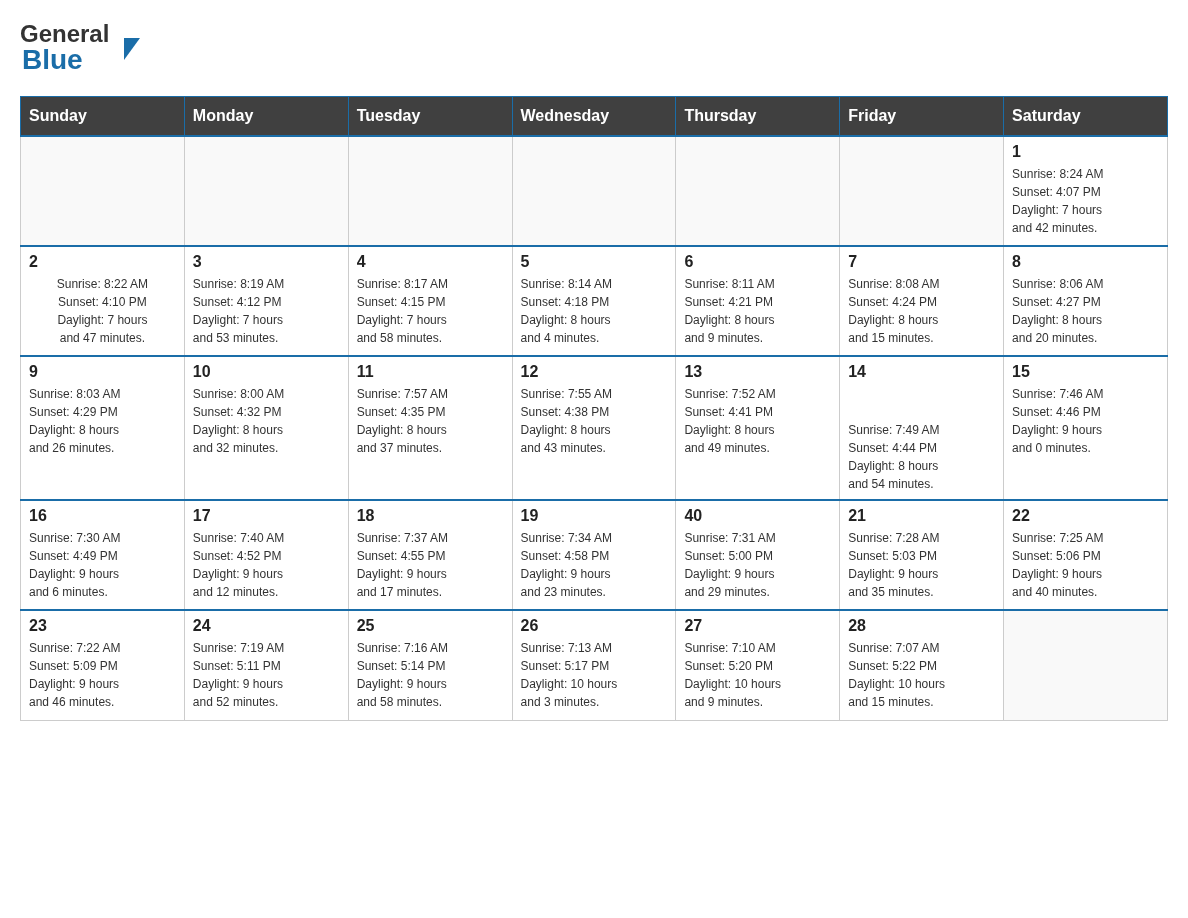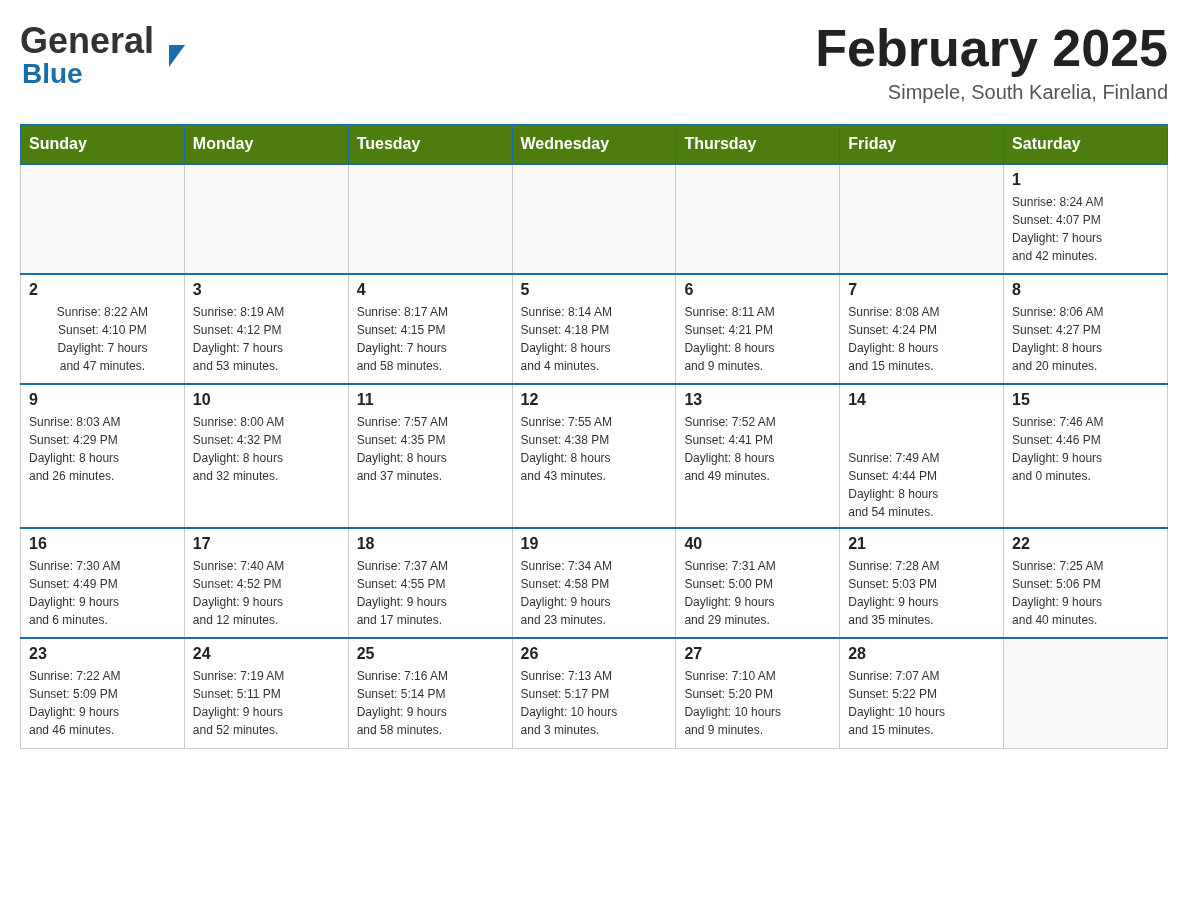--- a/index.html
+++ b/index.html
@@ -38,21 +38,21 @@
       font-size: 20px;
       color: #555;
       margin-top: 4px;
     }
     .calendar {
       width: 100%;
       border-collapse: collapse;
       border: 1px solid #aaa;
     }
     .calendar th {
-      background: #4d7c0f;
+      background: #404040;
       color: #fff;
       font-size: 16px;
       font-weight: bold;
       padding: 10px 8px;
       text-align: left;
       border: 1px solid #1a6da8;
     }
     .calendar td {
       vertical-align: top;
       width: calc(100% / 7);
@@ -80,32 +80,28 @@
     .week-row td {
       border-top: 2px solid #1a6da8;
     }
   </style>
 </head>
 <body>
 
 <div class="header">
   <div class="logo">
     <div class="logo-top">
-      <span style="font-size:36px;font-weight:bold;color:#333;font-family:Arial,sans-serif;">General</span>
+      <span style="font-size:24px;font-weight:bold;color:#333;font-family:Arial,sans-serif;">General</span>
       <span style="display:inline-block;width:0;height:0;border-left:13px solid #1a6da8;border-right:0;border-top:0;border-bottom:0;margin-left:2px;position:relative;top:4px;">
         <svg width="16" height="22" viewBox="0 0 16 22">
           <polygon points="0,0 16,0 0,22" fill="#1a6da8"></polygon>
         </svg>
       </span>
     </div>
     <div style="font-size:28px;font-weight:bold;color:#1a6da8;font-family:Arial,sans-serif;margin-top:-4px;margin-left:2px;">Blue</div>
-  </div>
-  <div class="title-section">
-    <div class="month-title">February 2025</div>
-    <div class="location-title">Simpele, South Karelia, Finland</div>
   </div>
 </div>
 
 <table class="calendar">
   <thead>
     <tr>
       <th>Sunday</th>
       <th>Monday</th>
       <th>Tuesday</th>
       <th>Wednesday</th>

